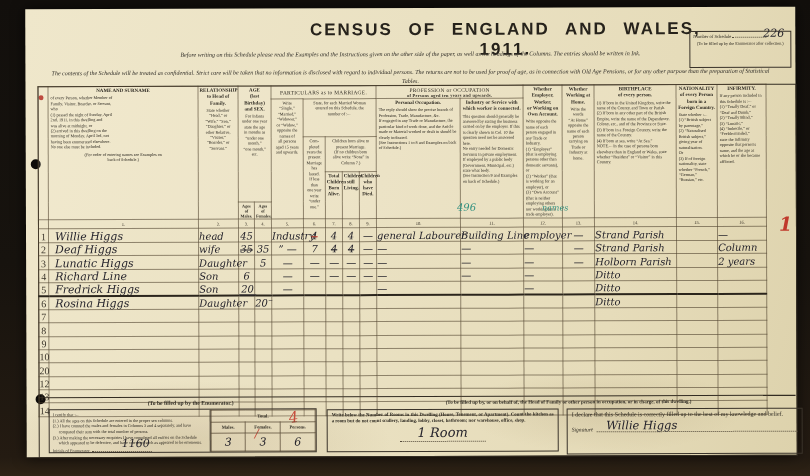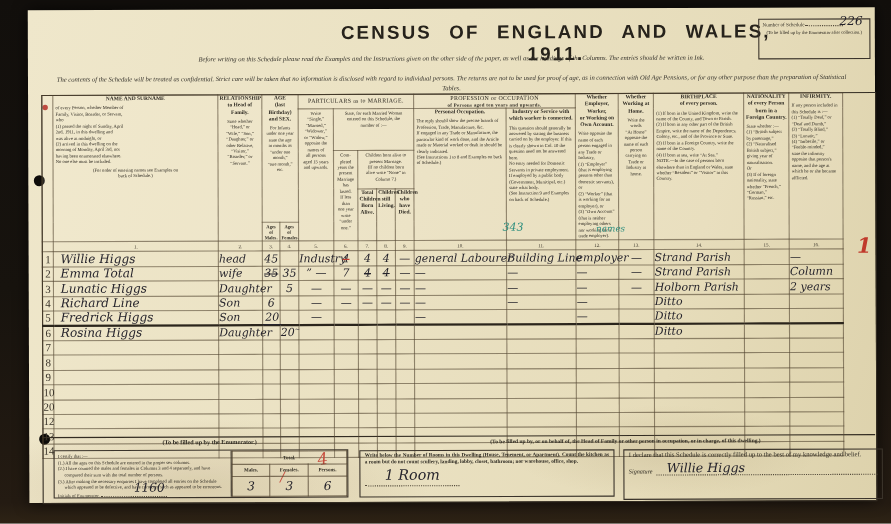--- a/index.html
+++ b/index.html
@@ -22,21 +22,21 @@
 
   .title{
     position:absolute;left:270px;top:12px;width:420px;text-align:center;
     font-family:"Liberation Sans",sans-serif;font-weight:bold;font-size:17px;
     letter-spacing:2px;word-spacing:9px;color:#26221b;
   }
   .instr{position:absolute;font-style:italic;font-size:6px;line-height:1.5;text-align:center;color:#33302a;}
   .instr1{left:60px;top:42px;width:650px;}
   .instr2{left:25px;top:60px;width:720px;}
 
-  .schedbox{position:absolute;left:664px;top:10px;width:102px;height:37px;border:1px solid #3a332a;padding:2px 3px;box-sizing:border-box;}
+  .schedbox{position:absolute;left:664px;top:24px;width:102px;height:37px;border:1px solid #3a332a;padding:2px 3px;box-sizing:border-box;}
   .schedbox .lbl{font-size:4.6px;}
   .schedbox .dots{display:inline-block;width:34px;border-bottom:1px dotted #554c3c;}
   .schedbox .note{font-size:4.2px;text-align:center;margin-top:2px;line-height:1.3;}
   .sched-hw{position:absolute;right:6px;top:-4px;}
 
   .form-frame{position:absolute;left:12px;top:77px;width:757px;height:370px;border:1.5px solid #332c22;pointer-events:none;}
   .midline{position:absolute;left:12px;top:388px;width:757px;border-top:1.6px solid #332c22;}
 
   table.census{border-collapse:collapse;table-layout:fixed;width:728px;position:absolute;left:12px;top:77px;}
   .census th,.census td{border:1px solid rgba(80,66,46,.6);padding:0;margin:0;box-sizing:border-box;overflow:visible;}
@@ -75,21 +75,21 @@
   .init-dots{display:inline-block;width:60px;border-bottom:1px dotted #554c3c;}
   .init-hw{position:absolute;left:72px;bottom:3px;font-size:11px;}
   .totals{width:40%;border-left:1px solid #3a332a;box-sizing:border-box;}
   .totals table{width:100%;height:100%;border-collapse:collapse;table-layout:fixed;}
   .totals th,.totals td{border:1px solid rgba(80,66,46,.7);font-size:4.6px;text-align:center;padding:0;}
   .totals .val{font-size:11px;}
 
   .head-head{position:absolute;left:300px;top:2px;width:460px;text-align:center;font-weight:bold;font-size:5px;}
   .roomsbox{position:absolute;left:288px;top:11px;width:232px;height:43px;border:1px solid #3a332a;box-sizing:border-box;padding:2px 4px;}
   .rooms-text{font-weight:bold;font-size:4.8px;line-height:1.35;text-align:justify;}
-  .rooms-hw{margin-top:1px;}
+  .rooms-hw{margin-top:1px;text-align:center;}
   .rooms-hw .hw{font-size:13px;border-bottom:1px dotted #554c3c;padding:0 18px 1px;}
   .declbox{position:absolute;left:528px;top:11px;width:236px;height:46px;border:1px solid #3a332a;box-sizing:border-box;padding:2px 4px;}
   .decl-text{font-size:6px;line-height:1.3;}
   .sig-row{margin-top:2px;font-style:italic;font-size:5.6px;display:flex;align-items:flex-end;}
   .sig-row .flab{flex:0 0 auto;}
   .sig-row .fline{flex:1;border-bottom:1px dotted #554c3c;margin-left:3px;position:relative;height:10px;}
   .fline .hw{position:absolute;left:10px;bottom:-1px;font-size:11.5px;}
 </style>
 </head>
 <body>
@@ -359,21 +359,21 @@
           <td class="tleft"><span class="hw">general Labourer</span></td>
           <td class="tleft"><span class="hw">Building Line</span></td>
           <td class="tleft"><span class="hw">employer</span></td>
           <td class="tcenter"><span class="hw">—</span></td>
           <td class="tleft"><span class="hw">Strand Parish</span></td>
           <td class="tcenter"></td>
           <td class="tleft"><span class="hw">—</span></td>
         </tr>
         <tr>
           <td class="rnum">2</td>
-          <td class="tleft"><span class="hw hw-name">Emma Total</span></td>
+          <td class="tleft"><span class="hw hw-name">Deaf Higgs</span></td>
           <td class="tleft"><span class="hw">wife</span></td>
           <td class="tcenter"><span class="hw struck">35</span></td>
           <td class="tcenter"><span class="hw">35</span></td>
           <td class="tcenter"><span class="hw">” —</span></td>
           <td class="tcenter"><span class="hw">7</span></td>
           <td class="tcenter"><span class="hw struck">4</span></td>
           <td class="tcenter"><span class="hw struck">4</span></td>
           <td class="tcenter"><span class="hw">—</span></td>
           <td class="tleft"><span class="hw">—</span></td>
           <td class="tleft"><span class="hw">—</span></td>
@@ -607,21 +607,21 @@
           <td class="tleft"></td>
           <td class="tleft"></td>
           <td class="tcenter"></td>
           <td class="tleft"></td>
           <td class="tcenter"></td>
           <td class="tleft"></td>
         </tr>
       </tbody>
   </table>
 
-  <div class="ann teal" style="left:431px;top:194px;font-size:10px;">343</div>
+  <div class="ann teal" style="left:431px;top:194px;font-size:10px;">496</div>
   <div class="ann teal" style="left:516px;top:196px;font-size:8px;">names</div>
   <div class="ann red" style="left:753px;top:206px;font-size:19px;font-weight:bold;">1</div>
   <div class="ann red" style="left:262px;top:400px;font-size:15px;transform:rotate(-8deg);">4</div>
   <div class="ann red" style="left:228px;top:418px;font-size:12px;">∕</div>
 
   <div class="bottom">
     <div class="enum-head">(To be filled up by the Enumerator.)</div>
 
     <div class="certbox">
       <div class="cert-text">

